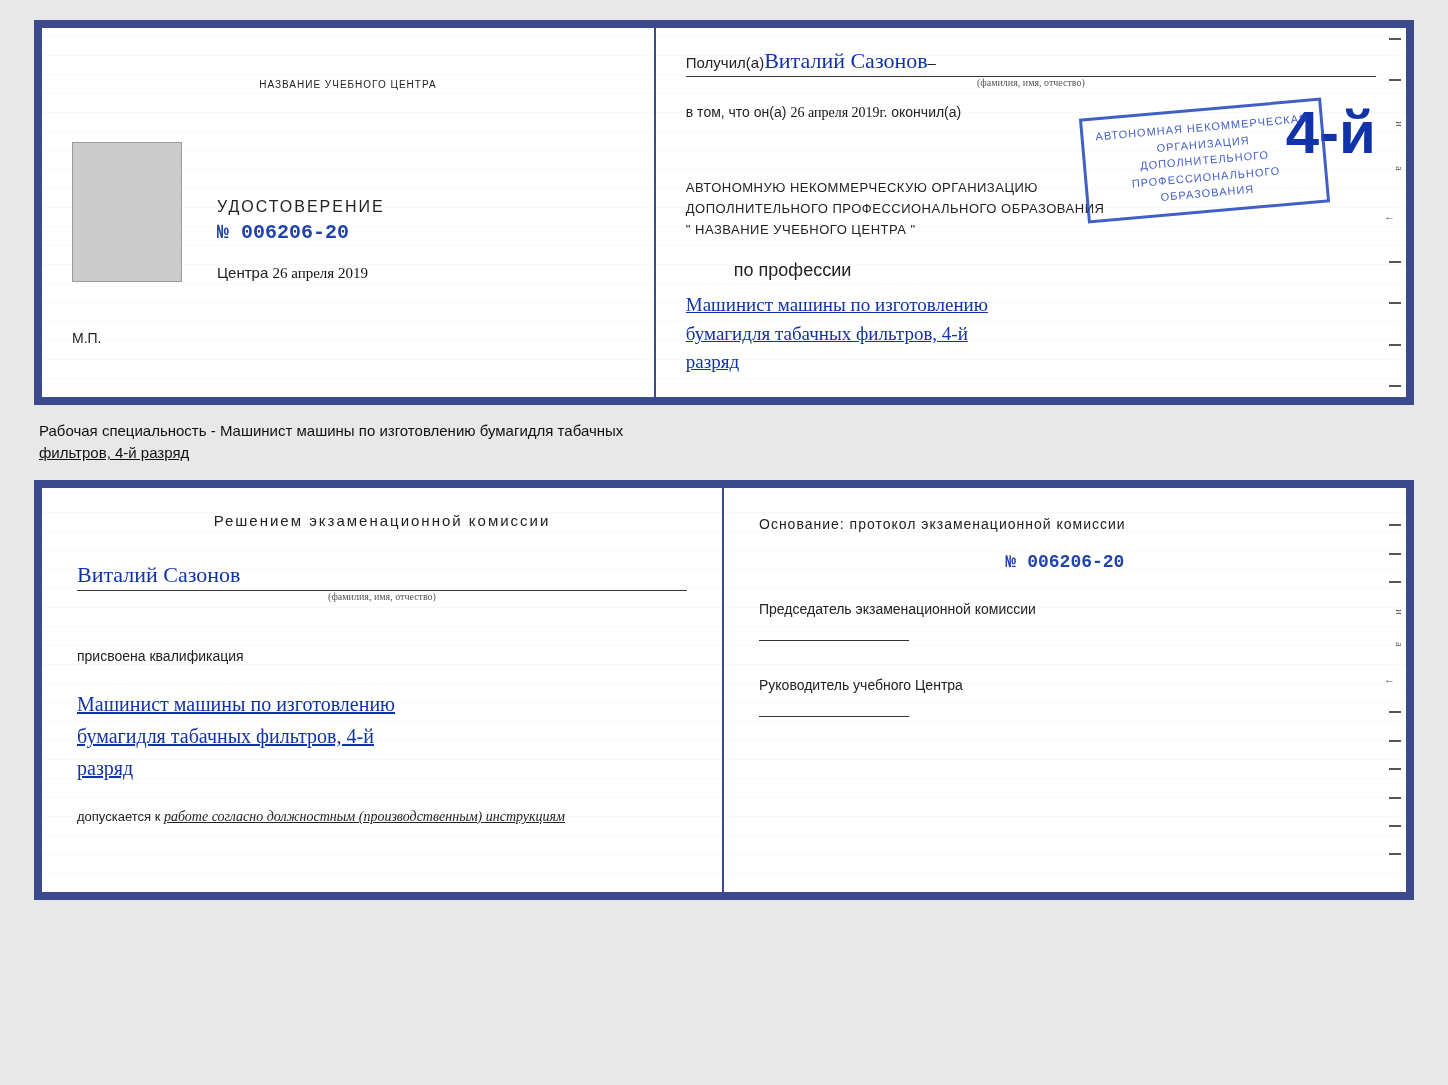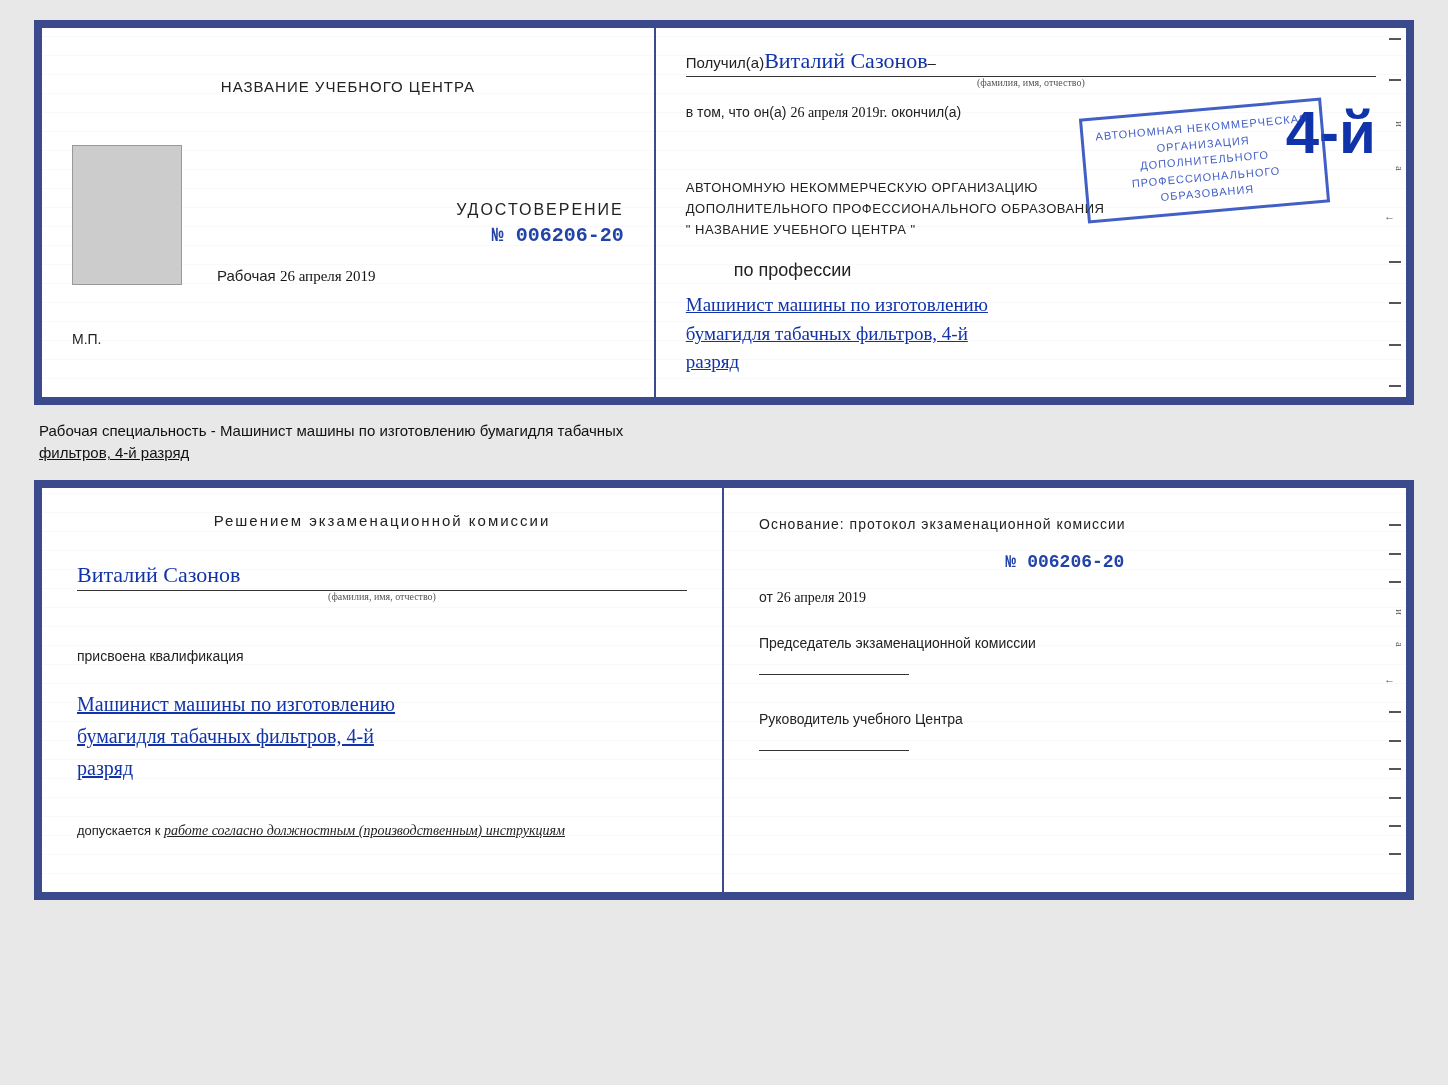--- a/index.html
+++ b/index.html
@@ -42,30 +42,30 @@
       background: repeating-linear-gradient(
         0deg,
         transparent,
         transparent 18px,
         rgba(100,100,200,0.04) 18px,
         rgba(100,100,200,0.04) 19px
       );
     }
 
     .cert-school-name {
-      font-size: 15px;
+      font-size: 10px;
       letter-spacing: 1px;
       text-align: center;
       font-family: Arial, sans-serif;
       color: #222;
       text-transform: uppercase;
     }
 
     .cert-udostoverenie {
-      text-align: right;
+      text-align: left;
       margin-top: 20px;
     }
 
     .cert-udostoverenie .title {
       font-size: 16px;
       letter-spacing: 2px;
       text-transform: uppercase;
       font-family: Arial, sans-serif;
       color: #222;
     }
@@ -308,21 +308,21 @@
       font-size: 20px;
       color: #1133aa;
       line-height: 1.6;
       text-decoration: underline;
     }
 
     .dopusk-text {
       font-size: 13px;
       font-family: Arial, sans-serif;
       color: #222;
-      margin-top: 15px;
+      margin-top: 1px;
     }
 
     .dopusk-italic {
       font-style: italic;
       text-decoration: underline;
       font-family: 'Comic Sans MS', cursive;
       font-size: 14px;
     }
 
     .osnov-title {
@@ -412,21 +412,21 @@
       <div class="cert-left-photo-row">
         <div class="left-photo-col">
           <div class="cert-photo"></div>
         </div>
         <div class="left-text-col">
           <div class="cert-udostoverenie">
             <div class="title">УДОСТОВЕРЕНИЕ</div>
             <div class="number">№ 006206-20</div>
           </div>
           <div class="cert-issued" style="margin-top:20px;">
-            <span>Рабочая</span>
+            <span>Центра</span>
             <span class="date-handwritten">26 апреля 2019</span>
           </div>
         </div>
       </div>
 
       <div class="cert-mp">М.П.</div>
     </div>
 
     <div class="cert-right">
 
@@ -510,24 +510,20 @@
         <span>допускается к</span>
         <span class="dopusk-italic">работе согласно должностным (производственным) инструкциям</span>
       </div>
     </div>
 
     <div class="cert-bottom-right">
       <div class="osnov-title">Основание: протокол экзаменационной  комиссии</div>
 
       <div class="protocol-number">№  006206-20</div>
 
-      <div class="protocol-date">
-        <span>от</span>
-        <span class="date-handwritten">26 апреля 2019</span>
-      </div>
 
       <div class="signature-section">
         <div class="sig-title">Председатель экзаменационной комиссии</div>
         <div class="sig-line"></div>
       </div>
 
       <div class="signature-section" style="margin-top:20px;">
         <div class="sig-title">Руководитель учебного Центра</div>
         <div class="sig-line"></div>
       </div>

